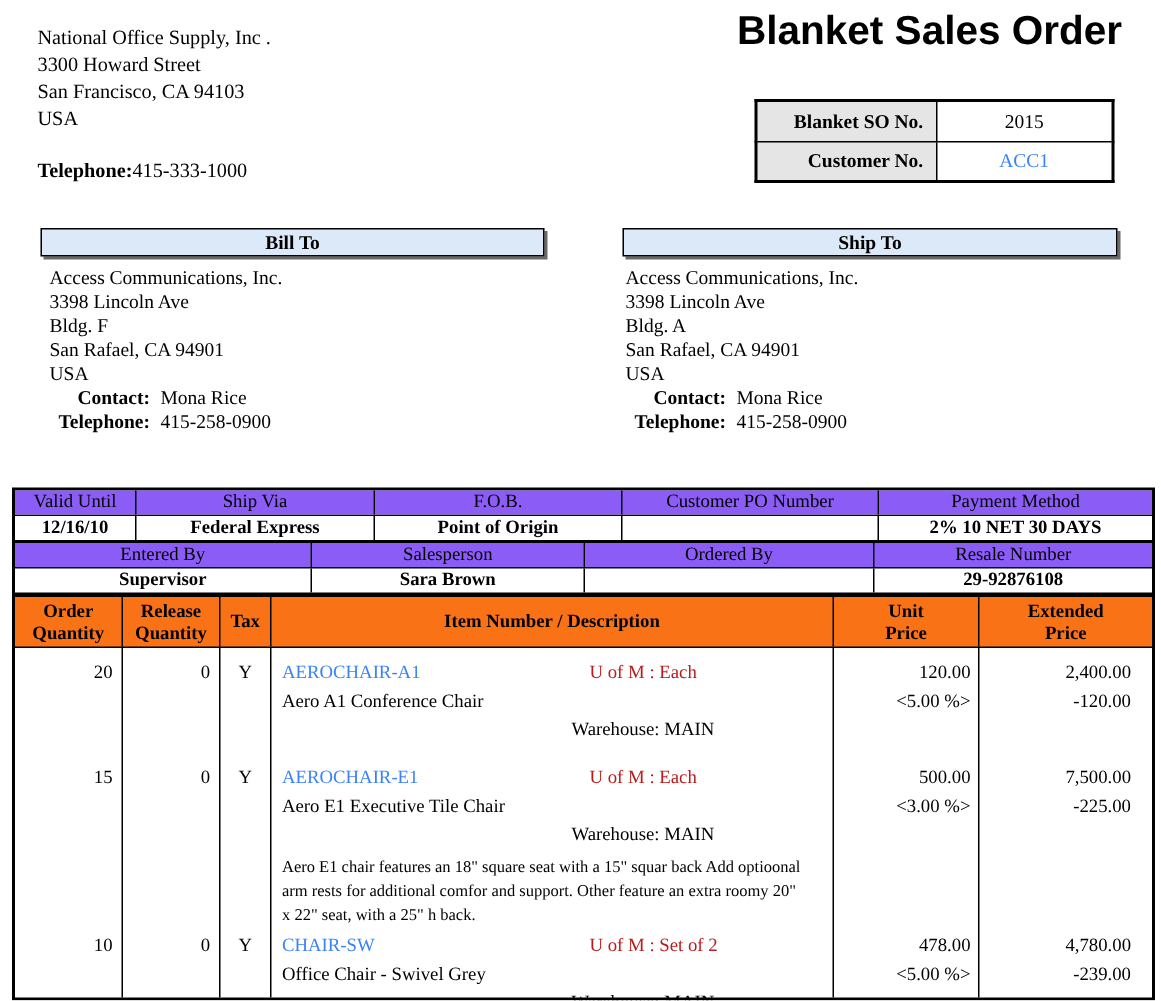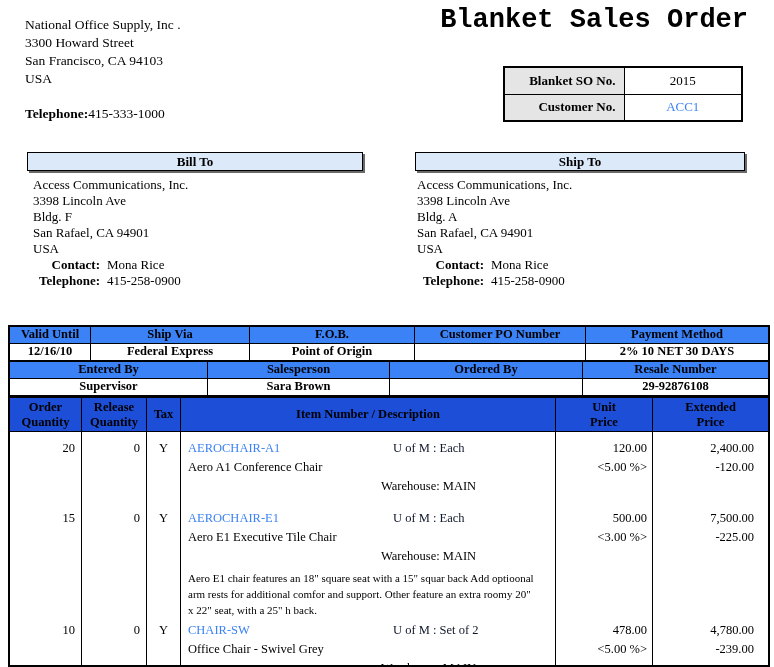--- a/index.html
+++ b/index.html
@@ -10,21 +10,21 @@
   }
 
   
   .company { position:absolute; left:25px; top:16px; font-size:13.5px; line-height:18px; }
   .company .tel-line { margin-top:17px; }
   .blabel { font-weight:bold; }
   .tel-line .val { }
 
   
   .doc-title { position:absolute; top:5px; right:26px; font-size:27px; font-weight:bold;
-               font-family:Liberation Mono, monospace; }
+               font-family:Liberation Sans, sans-serif; }
 
   
   .so-table { position:absolute; left:503px; top:66px; border-collapse:collapse;
               border:2px solid #000; font-size:13px; }
   .so-table td { border:1px solid #000; height:27px; }
   .so-table .lab { width:120px; background:#e5e5e5; font-weight:bold; text-align:right; padding-right:8px; }
   .so-table .val { width:118px; text-align:center; }
   .link-blue { color:#3b82f6; }
 
   
@@ -37,42 +37,42 @@
   .address { position:absolute; font-size:13px; line-height:16px; }
   .addr-bill { left:33px; top:177px; }
   .addr-ship { left:417px; top:177px; }
   .clabel { display:inline-block; width:67px; font-weight:bold; text-align:right; margin-right:7px; }
 
   
   .terms { position:absolute; left:8px; top:325px; width:762px; border:2px solid #000; font-size:12.5px; }
   .trow { display:flex; }
   .trow > div { text-align:center; white-space:nowrap; overflow:hidden; height:16px; line-height:15px;font-weight:bold; }
   .trow > div + div { border-left:1px solid #000; }
-  .thead > div { background:#3b82f6; font-weight:bold; }
+  .thead > div { background:#8b5cf6; font-weight:normal; }
   .tval { border-top:1px solid #000; }
   .tsep { border-top:2px solid #000; }
   .wa{flex:0 0 80px}.wb{flex:0 0 159px}.wc{flex:0 0 165px}.wd{flex:0 0 171px}.we{flex:1}
   .wf{flex:0 0 197px}.wg{flex:0 0 182px}.wh{flex:0 0 193px}.wi{flex:1}
 
   
   .items { position:absolute; left:8px; top:396px; width:762px; height:271px; border:2px solid #000;
            font-size:12.5px; }
-  .ihead { display:flex; background:#1d4ed8; border-bottom:1px solid #000; height:34px; }
+  .ihead { display:flex; background:#f97316; border-bottom:1px solid #000; height:34px; }
   .ihead > div { display:flex; flex-direction:column; justify-content:center; align-items:center;
                  font-weight:bold; line-height:15px; }
   .irow { display:flex; }
   .ihead > div + div, .irow > div + div { border-left:1px solid #000; }
   .c0{width:71px}.c1{width:65px}.c2{width:34px}.c3{width:375px}.c4{width:97px}.c5{flex:1}
   .r0{height:70px}.r1{height:112px}.r2{height:51px}
 
   .qcell { text-align:right; padding:7px 6px 0 0; line-height:19px; }
   .xcell { text-align:center; padding-top:7px; line-height:19px; }
   .dcell { position:relative; padding:7px 6px 0 7px; line-height:19px; }
   .dline1 { position:relative; }
-  .uom { position:absolute; left:205px; top:0; color:#0f172a; }
+  .uom { position:absolute; left:205px; top:0; color:#b91c1c; }
   .dwarehouse { margin-left:193px; }
   .dlong { font-size:11px; line-height:16px; margin-top:4px; padding-right:12px; }
   .pcell { text-align:right; padding:7px 5px 0 0; line-height:19px; }
   .ecell { text-align:right; padding:7px 14px 0 0; line-height:19px; }
 </style>
 </head>
 <body>
 
 <div class="page">
 

